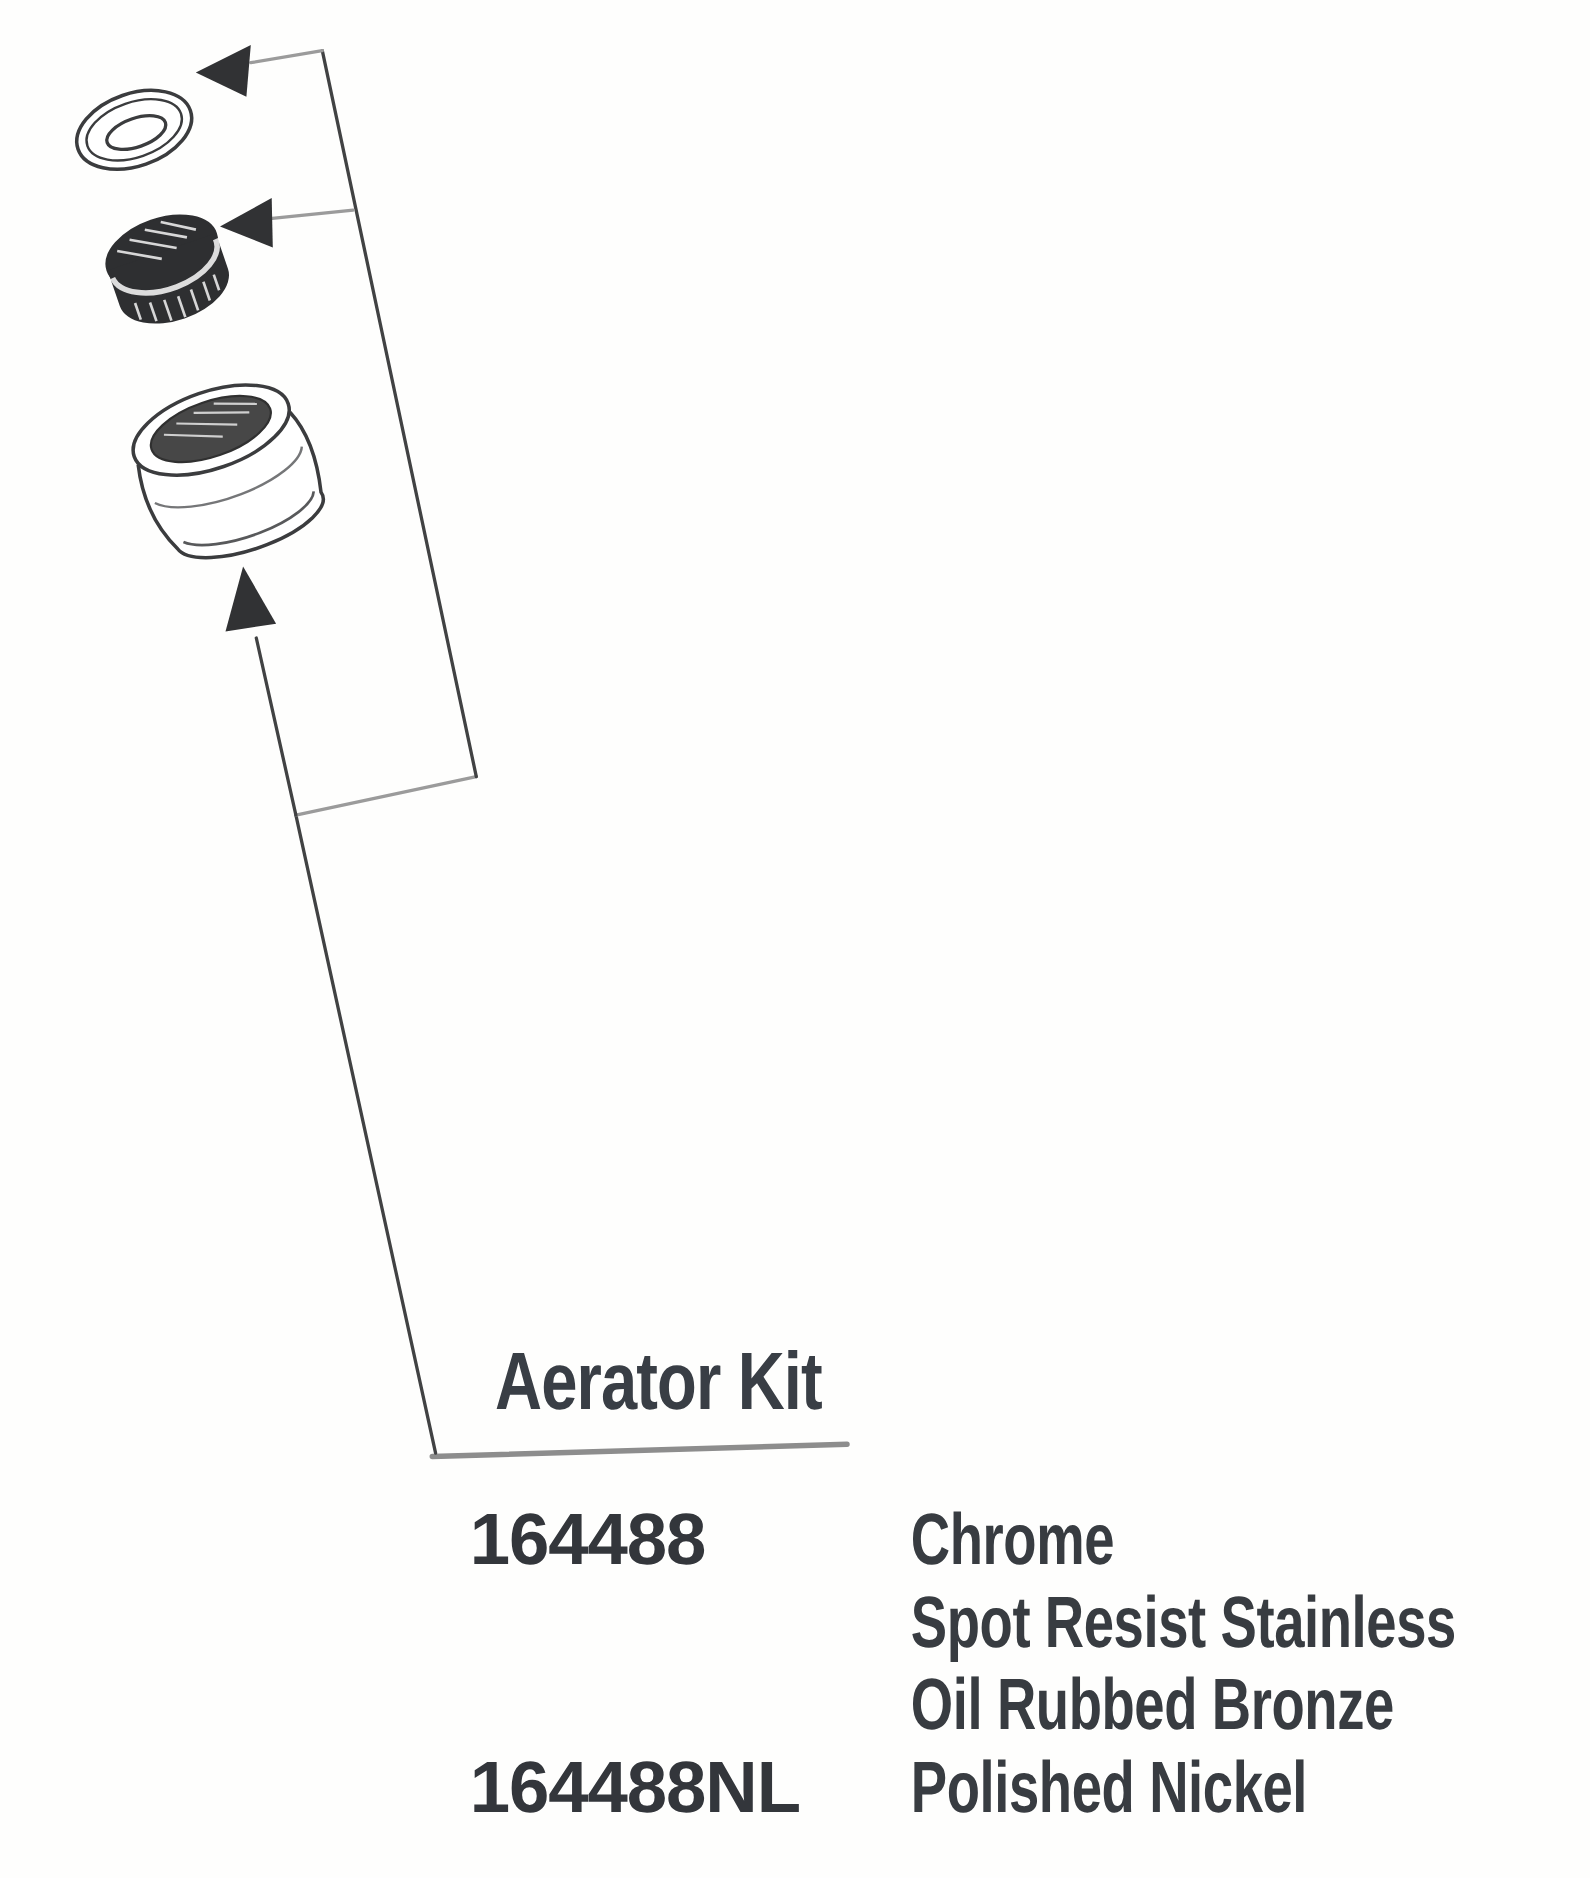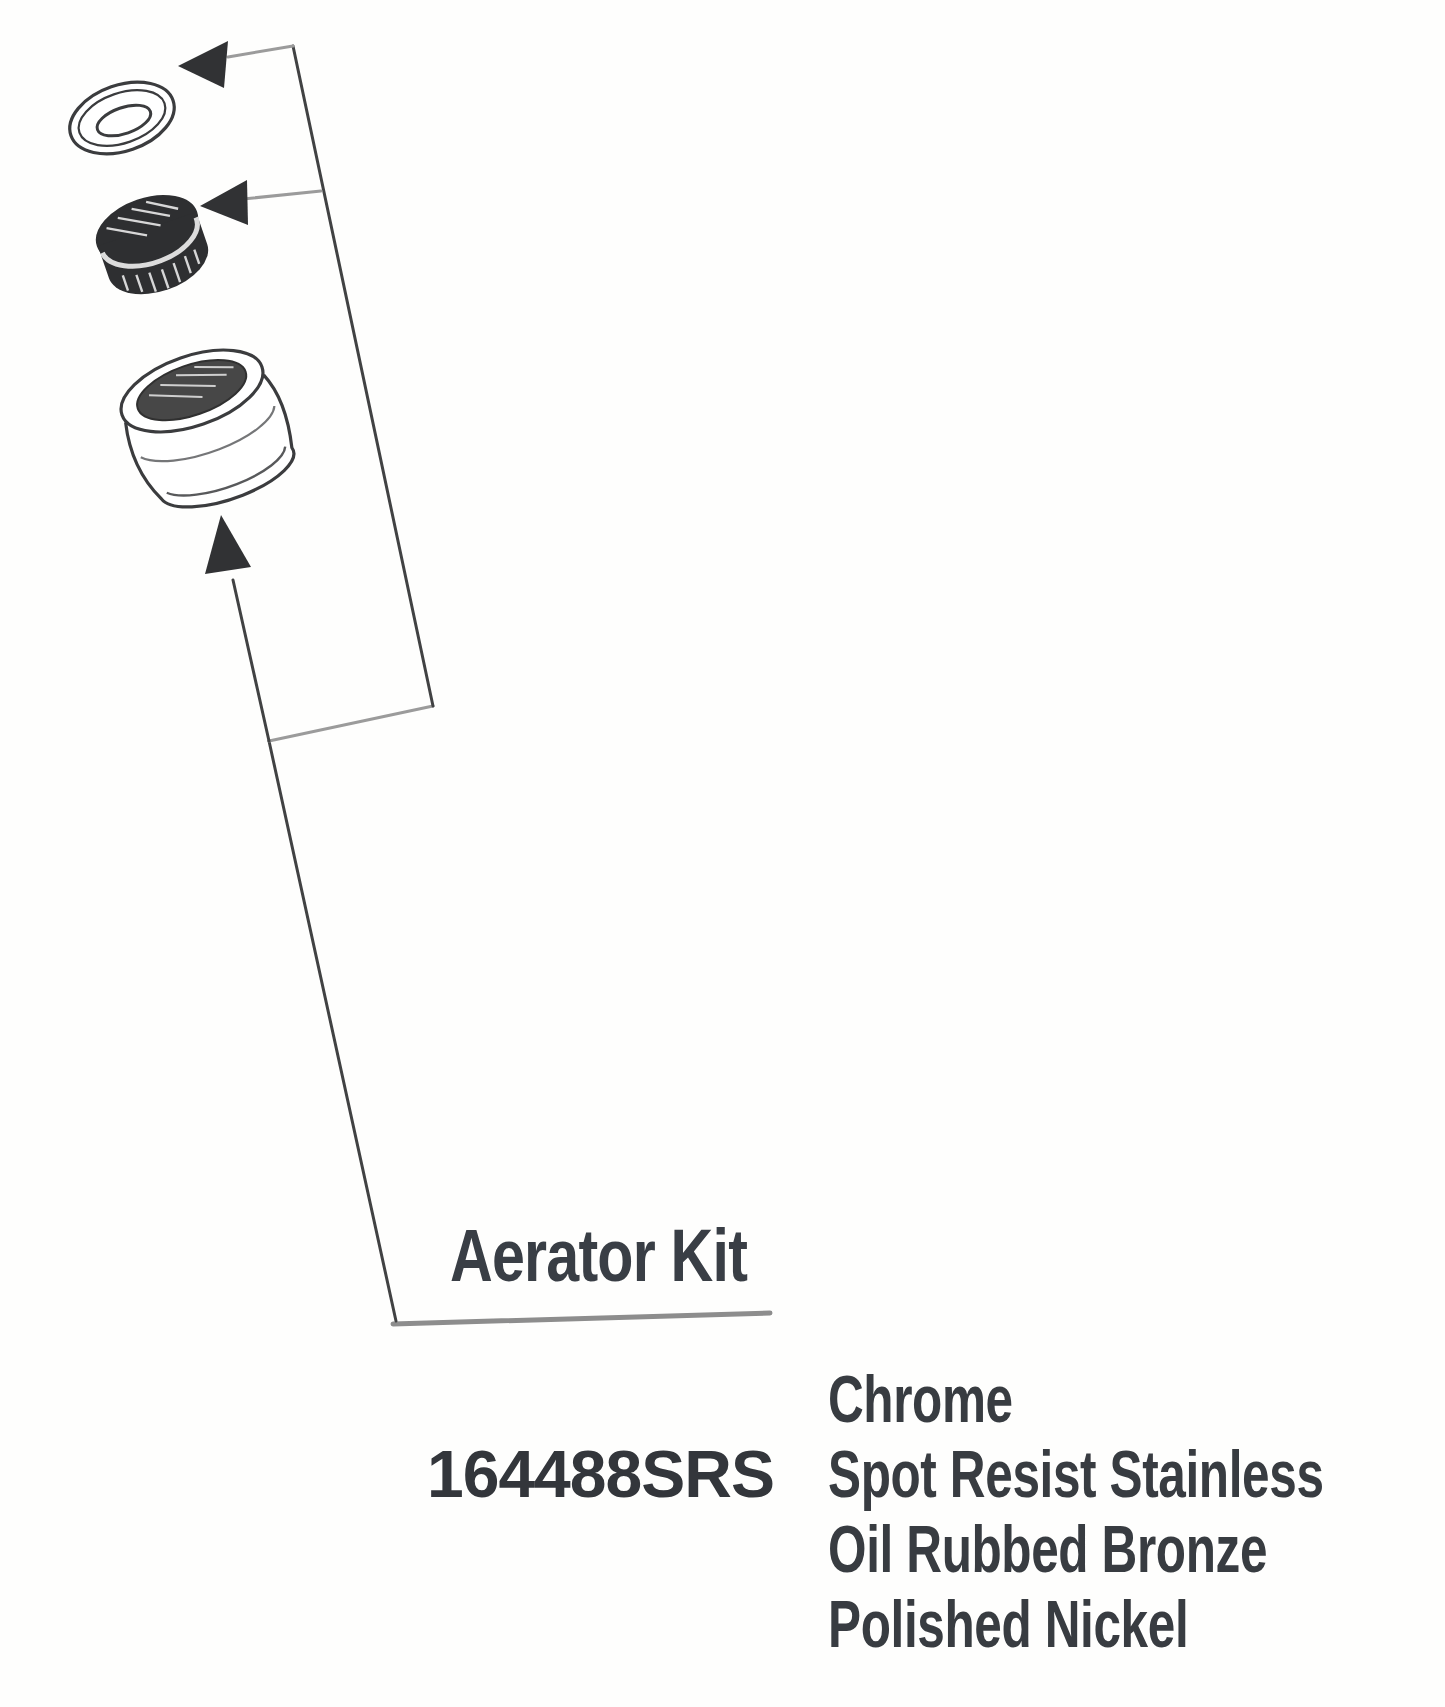--- a/index.html
+++ b/index.html
@@ -113,30 +113,31 @@
         <path d="M10,-22 L47,-9"></path>
       </g>
     </g>
   </svg>
 
   <div class="kit-label">Aerator Kit</div>
 
   <div class="parts-table">
 
     <div class="part-row row-0">
+      <span class="sku">164488</span>
       <span class="finish">Chrome</span>
     </div>
 
     <div class="part-row row-1">
-      <span class="sku">164488SRS</span>
       <span class="finish">Spot Resist Stainless</span>
     </div>
 
     <div class="part-row row-2">
       <span class="finish">Oil Rubbed Bronze</span>
     </div>
 
     <div class="part-row row-3">
+      <span class="sku">164488NL</span>
       <span class="finish">Polished Nickel</span>
     </div>
 
   </div>
 </div>
 
 </body></html>

